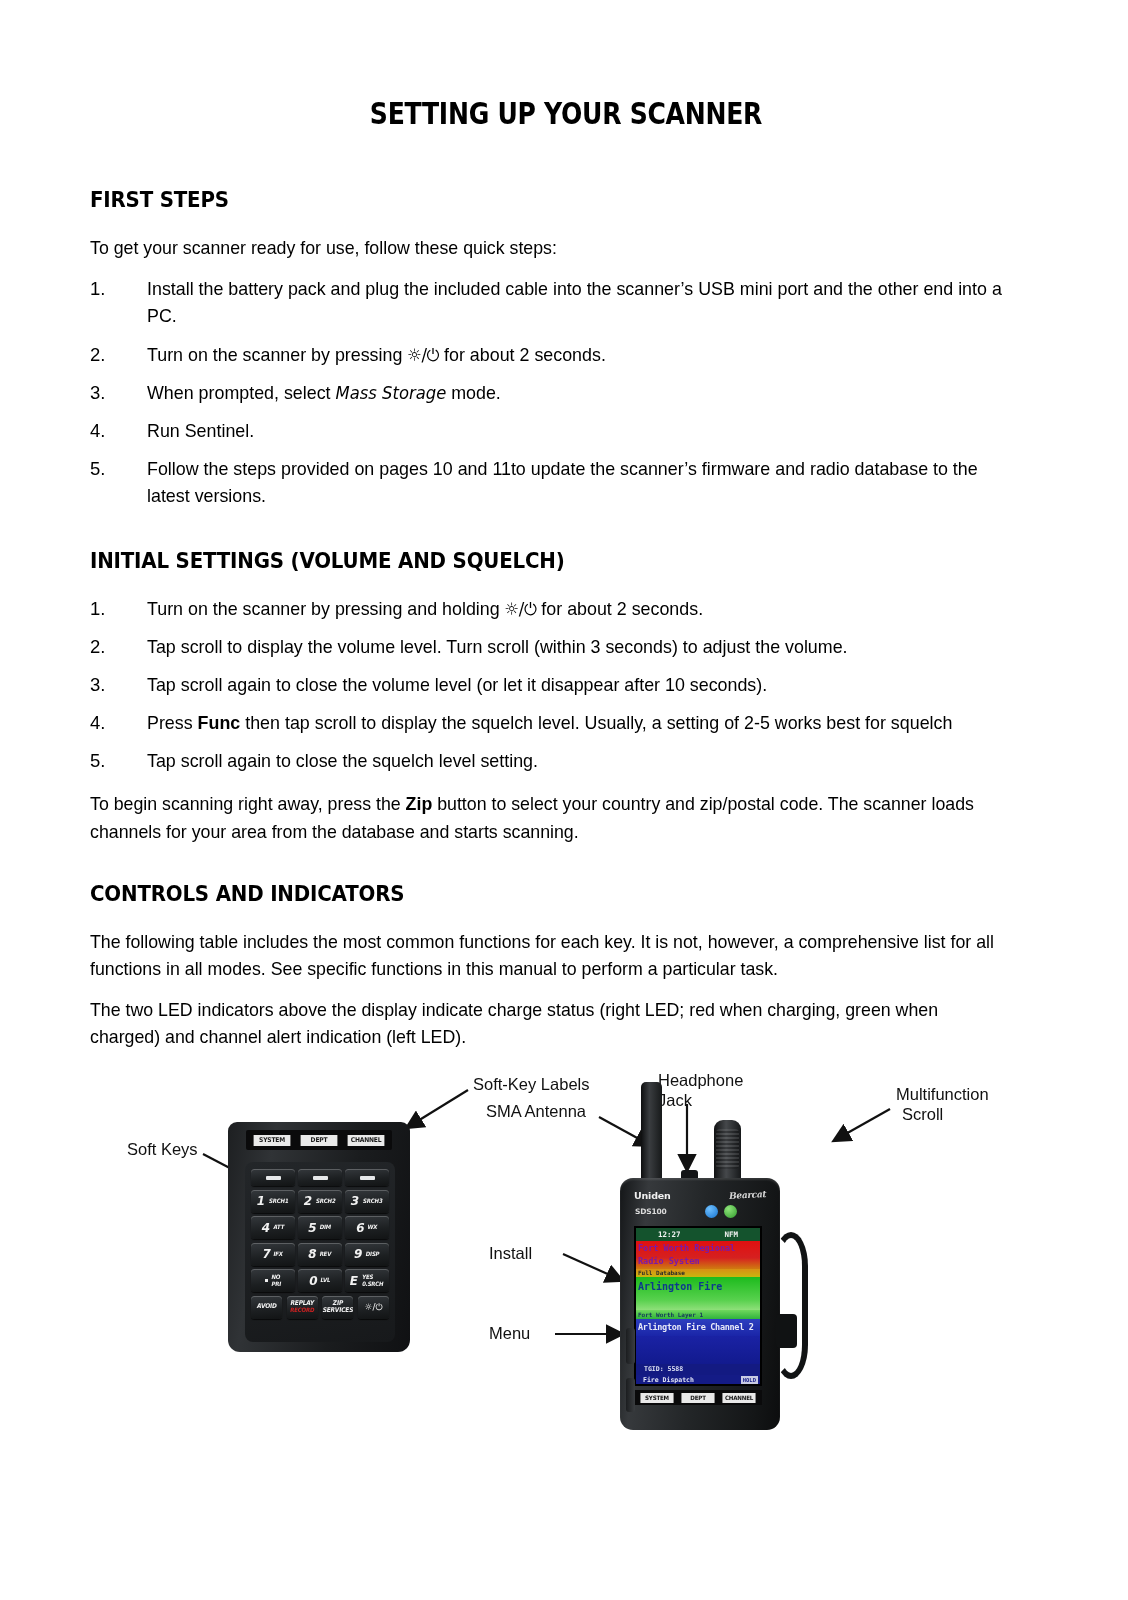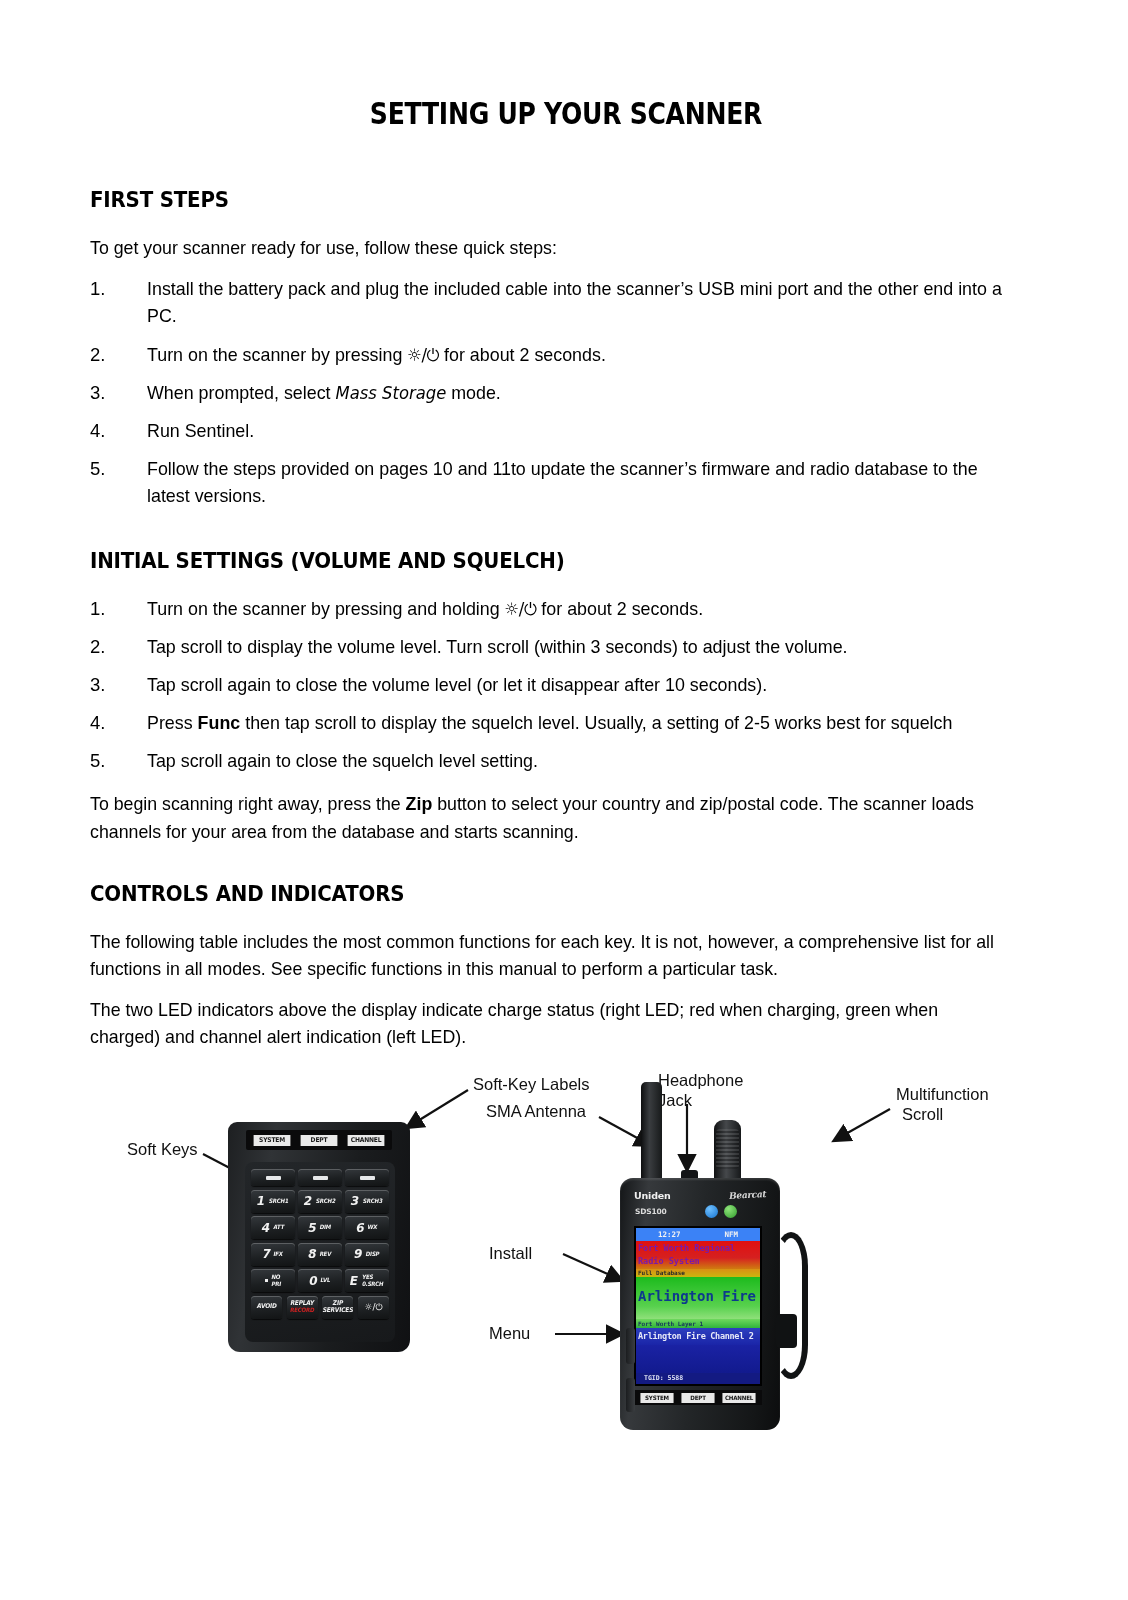--- a/index.html
+++ b/index.html
@@ -292,21 +292,21 @@
     position: absolute;
     left: 14px; top: 48px;
     width: 128px; height: 160px;
     background: #000;
     border: 2px solid #000;
     box-sizing: border-box;
     overflow: hidden;
   }
   .scr-status {
     height: 13px;
-    background: #3b82f6;
+    background: #14532d;
     color: #f2f2f2;
     font-family: "DejaVu Sans Mono", monospace;
     font-size: 7.5px;
     font-weight: bold;
     display: flex;
     align-items: center;
     justify-content: space-around;
   }
   .scr-band {
     position: relative;
@@ -328,23 +328,23 @@
     background: linear-gradient(180deg,#d98f14 0%,#c9b60e 100%);
     color: #2a2a2a;
     font-size: 6px;
     line-height: 8px;
     padding-left: 2px;
   }
   .scr-dept {
     height: 30px;
     background: linear-gradient(180deg,#1dbb1d 0%,#58d14e 70%,#8fe07a 100%);
     color: #0d3a8c;
-    font-size: 14px;
+    font-size: 10px;
     line-height: 14px;
-    padding: 12px 2px 0 2px;
+    padding: 3px 2px 0 2px;
   }
   .scr-site {
     height: 9px;
     background: linear-gradient(180deg,#6fd85d 0%,#2fb33c 100%);
     color: #16355c;
     font-size: 6px;
     line-height: 9px;
     padding-left: 2px;
   }
   .scr-chan {

